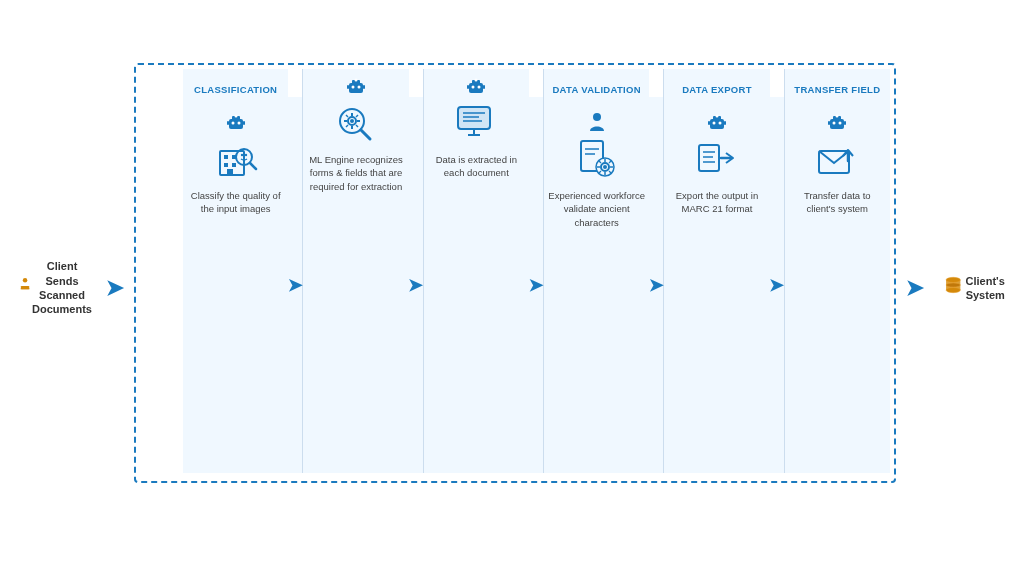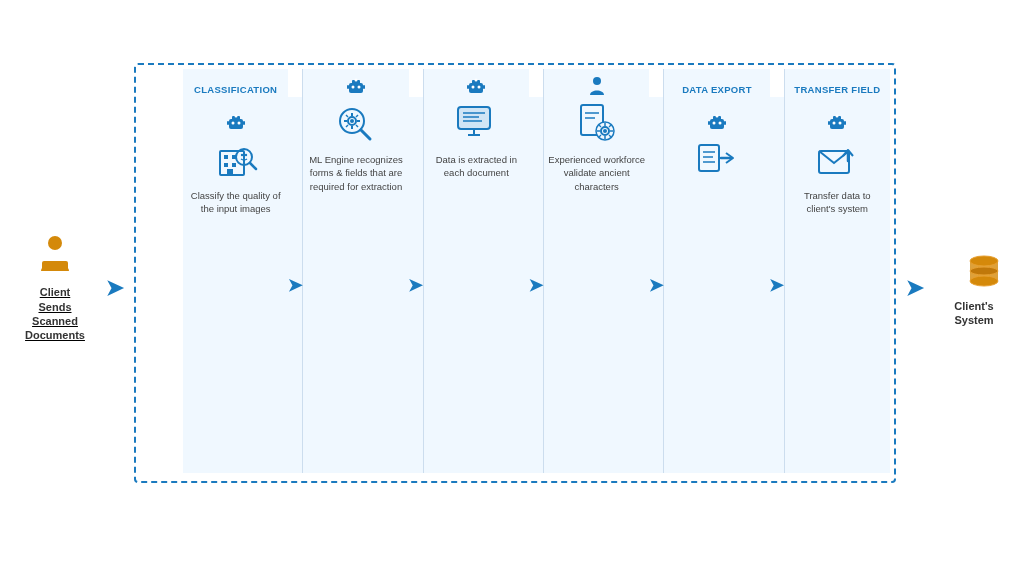--- a/index.html
+++ b/index.html
@@ -27,28 +27,27 @@
       display: flex;
       align-items: center;
       width: 100%;
       height: 100%;
       position: relative;
     }
 
     
     .client-box {
       display: flex;
-      flex-direction: column;
+      flex-direction: row;
       align-items: center;
       justify-content: space-between;
       width: 90px;
       flex-shrink: 0;
       text-align: center;
       padding: 8px;
-      text-decoration: underline;
     }
     .client-label {
       font-size: 11px;
       font-weight: bold;
       color: #333;
       line-height: 1.3;
     }
 
     
     .arrow-right {
@@ -138,22 +137,22 @@
       font-size: 18px;
       font-weight: bold;
       background: #f0f8ff;
       margin-top: 28px;
       z-index: 2;
     }
 
     
     .clients-system-box {
       display: flex;
-      flex-direction: column;
-      align-items: flex-end;
+      flex-direction: row;
+      align-items: center;
       justify-content: center;
       width: 80px;
       flex-shrink: 0;
       text-align: center;
       padding: 8px;
       margin-left: 4px;
     }
     .clients-system-label {
       font-size: 11px;
       font-weight: bold;
@@ -285,20 +284,21 @@
 
             <line x1="20" y1="28" x2="20" y2="34" stroke="#1a7abf" stroke-width="2"></line>
             <line x1="14" y1="34" x2="26" y2="34" stroke="#1a7abf" stroke-width="2"></line>
           </svg>
           <div class="col-description">Data is extracted in each document</div>
         </div>
 
         <div class="col-arrow">➤</div>
 
         <div class="process-col">
+          <div class="col-header">DATA VALIDATION</div>
 
           <svg class="robot-svg" viewBox="0 0 22 22">
             <circle cx="11" cy="6" r="4" fill="#1a7abf"></circle>
             <path d="M4 20 C4 14 18 14 18 20" fill="#1a7abf"></path>
           </svg>
 
           <svg class="main-svg" viewBox="0 0 44 44">
 
             <rect x="6" y="4" width="22" height="30" rx="2" fill="none" stroke="#1a7abf" stroke-width="2"></rect>
             <line x1="10" y1="12" x2="24" y2="12" stroke="#1a7abf" stroke-width="1.5"></line>
@@ -336,20 +336,21 @@
           <svg class="main-svg" viewBox="0 0 44 44">
 
             <rect x="4" y="8" width="20" height="26" rx="2" fill="none" stroke="#1a7abf" stroke-width="2"></rect>
             <line x1="8" y1="15" x2="20" y2="15" stroke="#1a7abf" stroke-width="1.5"></line>
             <line x1="8" y1="20" x2="18" y2="20" stroke="#1a7abf" stroke-width="1.5"></line>
             <line x1="8" y1="25" x2="20" y2="25" stroke="#1a7abf" stroke-width="1.5"></line>
 
             <line x1="26" y1="21" x2="36" y2="21" stroke="#1a7abf" stroke-width="2.5" stroke-linecap="round"></line>
             <polyline points="31,16 38,21 31,26" fill="none" stroke="#1a7abf" stroke-width="2" stroke-linejoin="round"></polyline>
           </svg>
+          <div class="col-description">Export the output in MARC 21 format</div>
         </div>
 
         <div class="col-arrow">➤</div>
 
         <div class="process-col">
           <div class="col-header">TRANSFER FIELD</div>
           <svg class="robot-svg" viewBox="0 0 22 22">
             <rect x="4" y="8" width="14" height="10" rx="2" fill="#1a7abf"></rect>
             <rect x="7" y="5" width="8" height="4" rx="1" fill="#1a7abf"></rect>
             <circle cx="11" cy="5" r="1.5" fill="#fff"></circle>

